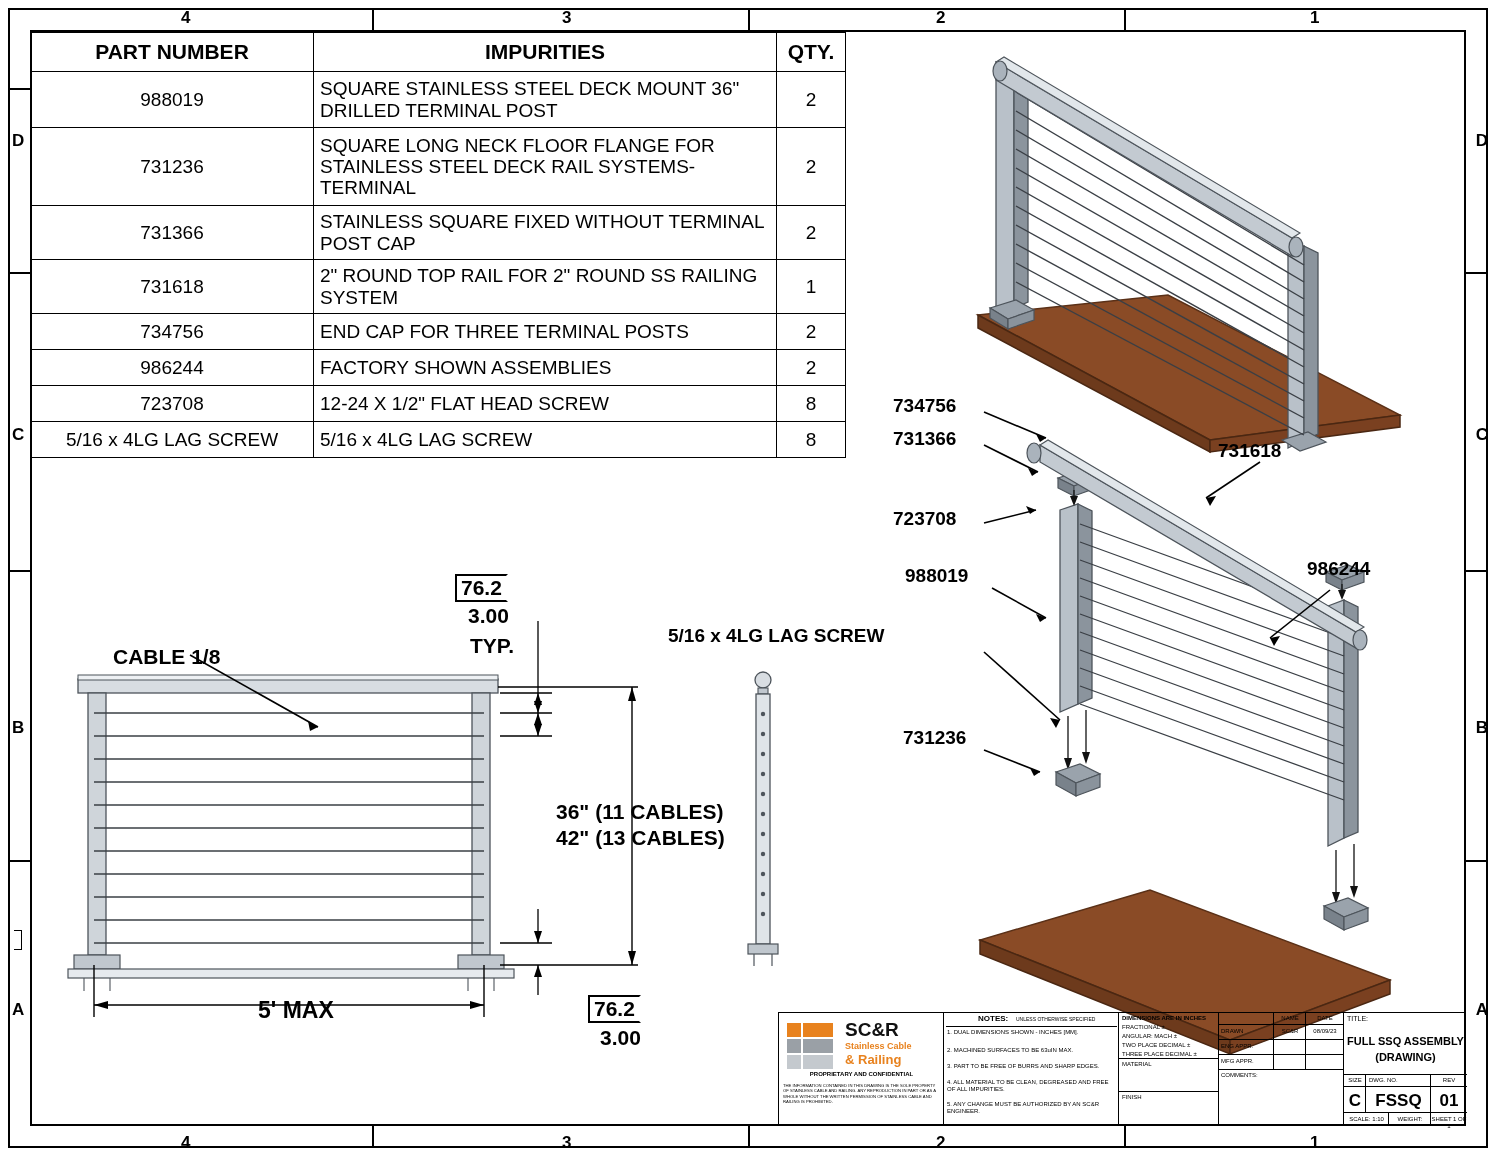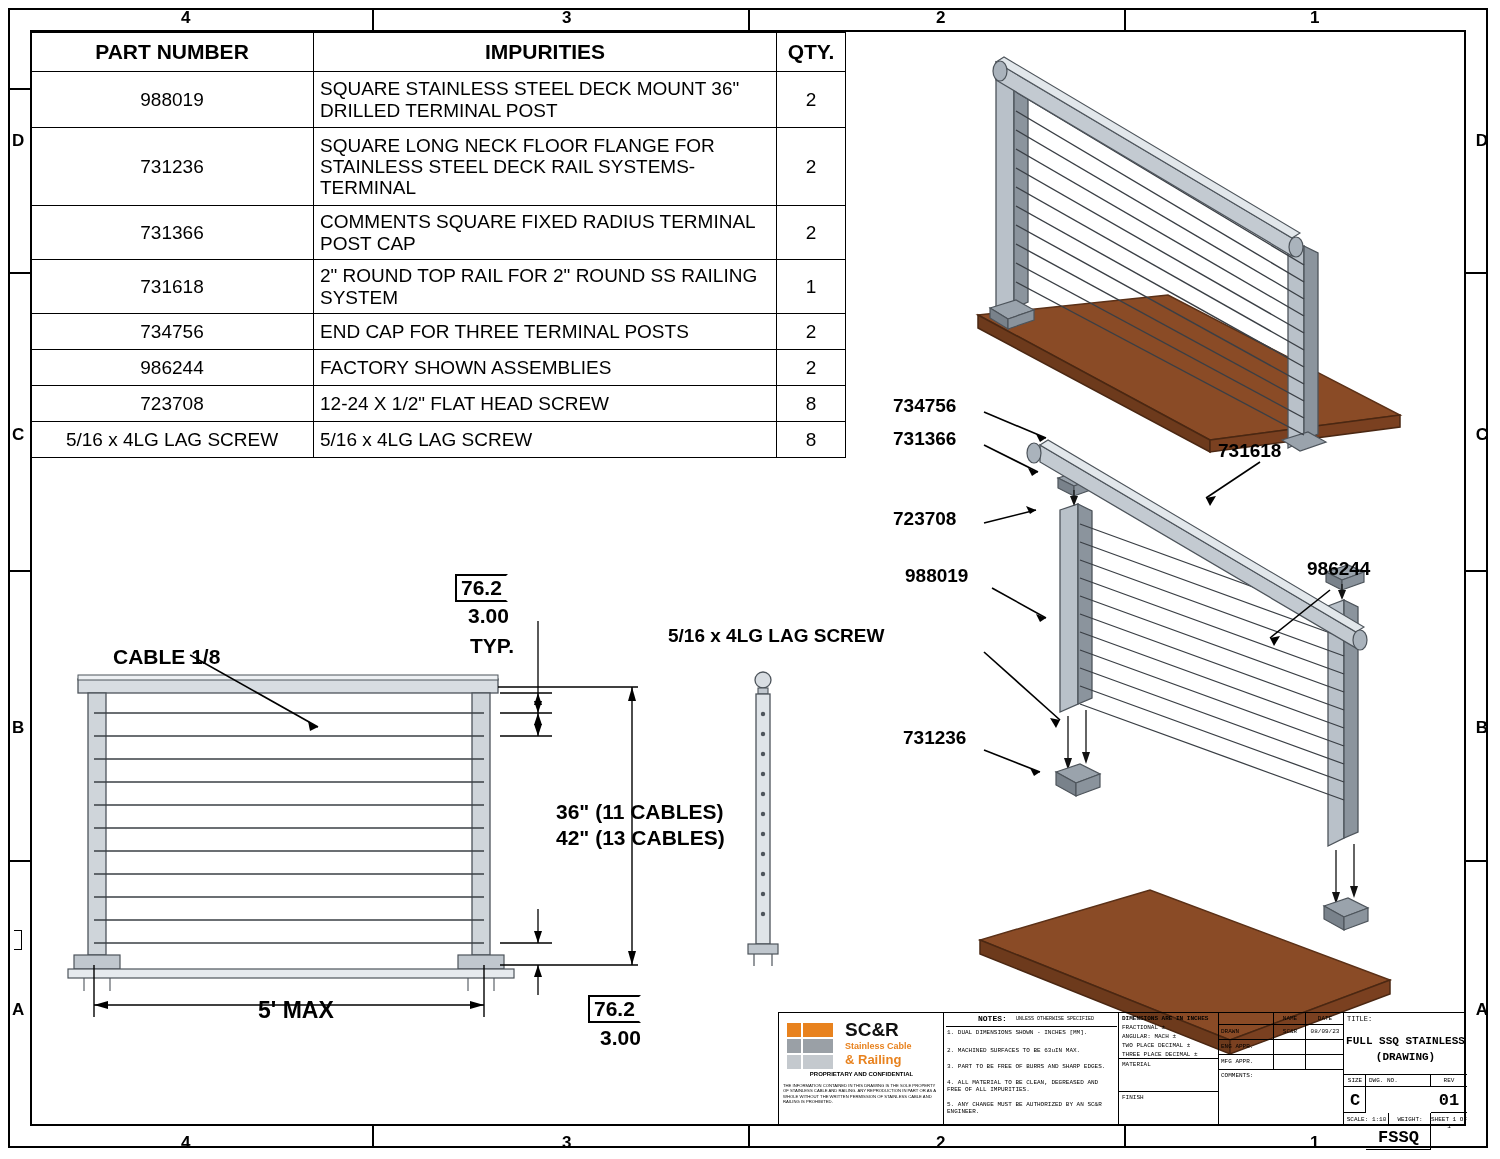--- a/index.html
+++ b/index.html
@@ -30,21 +30,21 @@
 
   
   .lbl{position:absolute;font-weight:bold;font-size:19px;white-space:nowrap;}
 
   
   svg{position:absolute;overflow:visible;}
 
   
   .tb{position:absolute;left:778px;top:1012px;width:688px;height:114px;border:1.6px solid #000;box-sizing:border-box;font-size:7px;}
   .tb div{position:absolute;box-sizing:border-box;}
-  .tbcell{border-right:1.2px solid #000;border-bottom:1.2px solid #000;font-family:Liberation Mono, monospace;}
+  .tbcell{border-right:1.2px solid #000;border-bottom:1.2px solid #000;}
   .tiny{font-size:6px;line-height:1.18;}
   .tiny2{font-size:7px;line-height:1.2;}
   .big{font-size:17px;font-weight:bold;}
   .mid{font-size:11px;font-weight:bold;}
   .ctr{text-align:center;}
 
   .logo-box{position:absolute;left:0;top:0;width:165px;height:112px;border-right:1.2px solid #000;}
   .logo-txt{position:absolute;left:58px;font-weight:bold;}
 </style>
 </head>
@@ -103,21 +103,21 @@
         <td class="desc">SQUARE STAINLESS STEEL DECK MOUNT 36" DRILLED TERMINAL POST</td>
         <td class="qty">2</td>
       </tr>
       <tr style="height:78px">
         <td class="pn">731236</td>
         <td class="desc">SQUARE LONG NECK FLOOR FLANGE FOR STAINLESS STEEL DECK RAIL SYSTEMS-TERMINAL</td>
         <td class="qty">2</td>
       </tr>
       <tr style="height:54px">
         <td class="pn">731366</td>
-        <td class="desc">COMMENTS SQUARE FIXED RADIUS TERMINAL POST CAP</td>
+        <td class="desc">STAINLESS SQUARE FIXED WITHOUT TERMINAL POST CAP</td>
         <td class="qty">2</td>
       </tr>
       <tr style="height:54px">
         <td class="pn">731618</td>
         <td class="desc">2" ROUND TOP RAIL FOR 2" ROUND SS RAILING SYSTEM</td>
         <td class="qty">1</td>
       </tr>
       <tr style="height:36px">
         <td class="pn">734756</td>
         <td class="desc">END CAP FOR THREE TERMINAL POSTS</td>
@@ -471,38 +471,38 @@
     </div>
     <div class="tbcell" style="left:495px;top:42px;width:32px;height:15px;"></div>
     <div class="tbcell" style="left:527px;top:42px;width:38px;height:15px;"></div>
 
     <div class="tbcell" style="left:440px;top:57px;width:125px;height:55px;">
       <div class="tiny" style="position:absolute;left:2px;top:2px;">COMMENTS:</div>
     </div>
 
     <div class="tbcell" style="left:565px;top:0;width:123px;height:62px;border-right:none;">
       <div class="tiny2" style="position:absolute;left:3px;top:2px;">TITLE:</div>
-      <div class="mid ctr" style="position:absolute;left:0;top:22px;width:123px;">FULL SSQ STAINLESS</div>
+      <div class="mid ctr" style="position:absolute;left:0;top:22px;width:123px;">FULL SSQ ASSEMBLY</div>
       <div class="mid ctr" style="position:absolute;left:0;top:38px;width:123px;">(DRAWING)</div>
     </div>
 
     <div class="tbcell" style="left:565px;top:62px;width:22px;height:12px;">
       <div class="tiny ctr" style="position:absolute;left:0;top:2px;width:22px;">SIZE</div>
     </div>
     <div class="tbcell" style="left:587px;top:62px;width:65px;height:12px;">
       <div class="tiny" style="position:absolute;left:3px;top:2px;">DWG.  NO.</div>
     </div>
     <div class="tbcell" style="left:652px;top:62px;width:36px;height:12px;border-right:none;">
       <div class="tiny ctr" style="position:absolute;left:0;top:2px;width:36px;">REV</div>
     </div>
 
     <div class="tbcell" style="left:565px;top:74px;width:22px;height:26px;">
       <div class="big ctr" style="position:absolute;left:0;top:4px;width:22px;">C</div>
     </div>
-    <div class="tbcell" style="left:587px;top:74px;width:65px;height:26px;margin-top:37px;">
+    <div class="tbcell" style="left:587px;top:74px;width:65px;height:26px;">
       <div class="big ctr" style="position:absolute;left:0;top:4px;width:65px;">FSSQ</div>
     </div>
     <div class="tbcell" style="left:652px;top:74px;width:36px;height:26px;border-right:none;">
       <div class="big ctr" style="position:absolute;left:0;top:4px;width:36px;">01</div>
     </div>
 
     <div class="tbcell" style="left:565px;top:100px;width:45px;height:12px;border-bottom:none;">
       <div class="tiny ctr" style="position:absolute;left:0;top:3px;width:45px;">SCALE: 1:10</div>
     </div>
     <div class="tbcell" style="left:610px;top:100px;width:42px;height:12px;border-bottom:none;">

